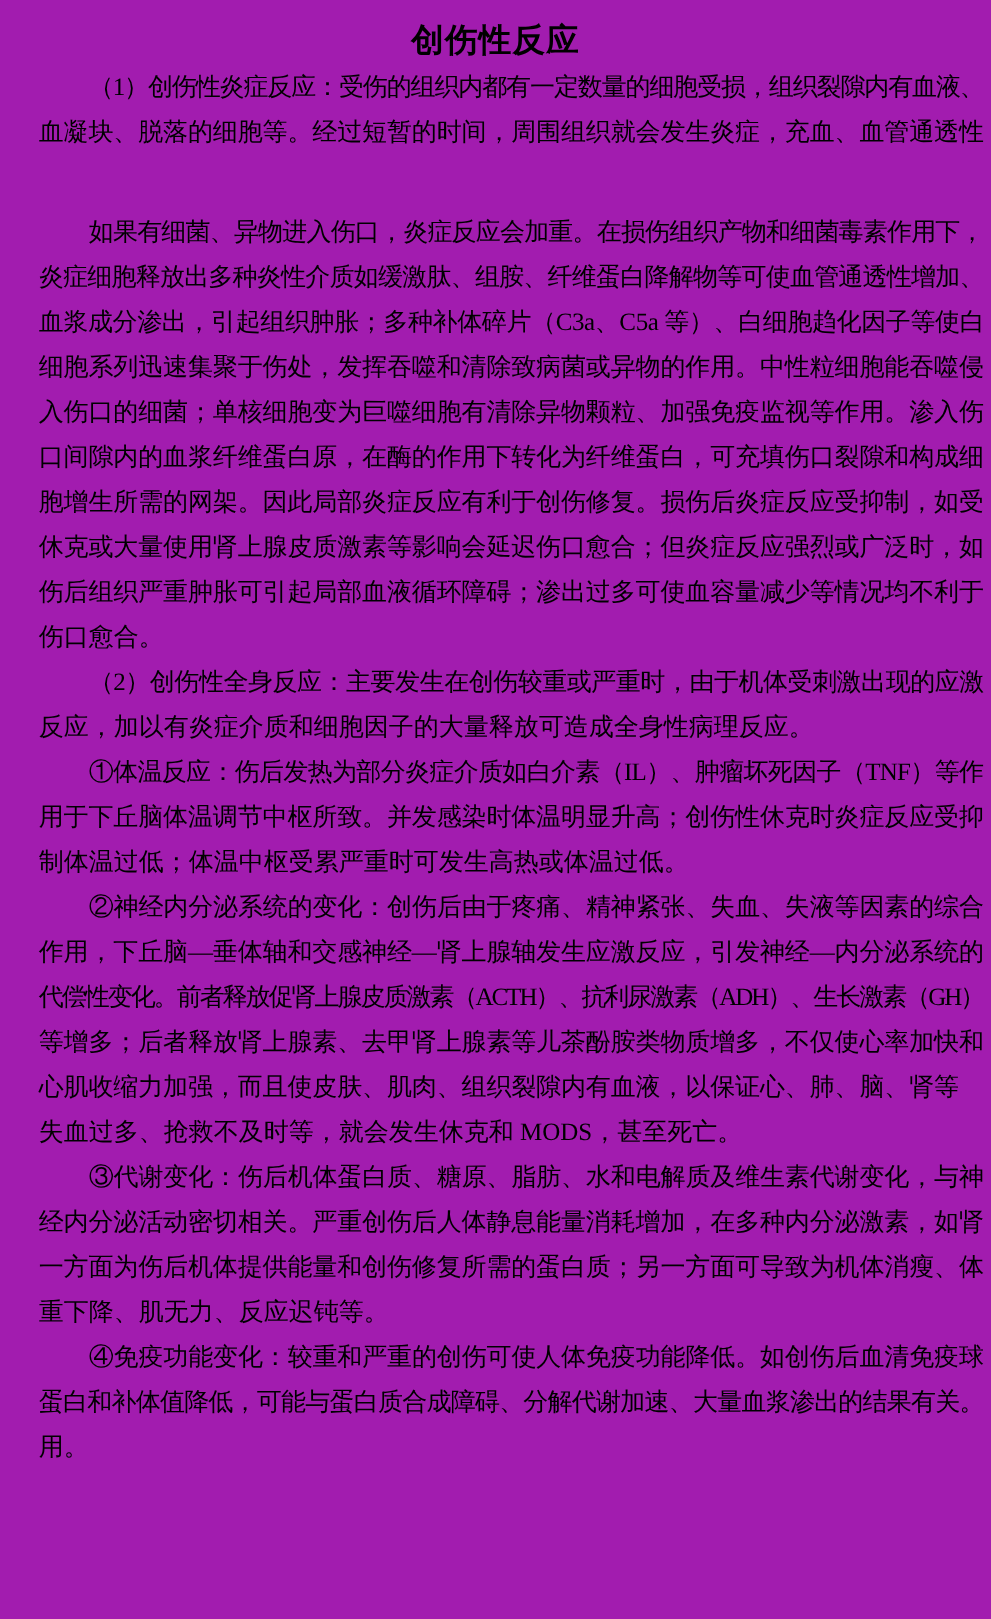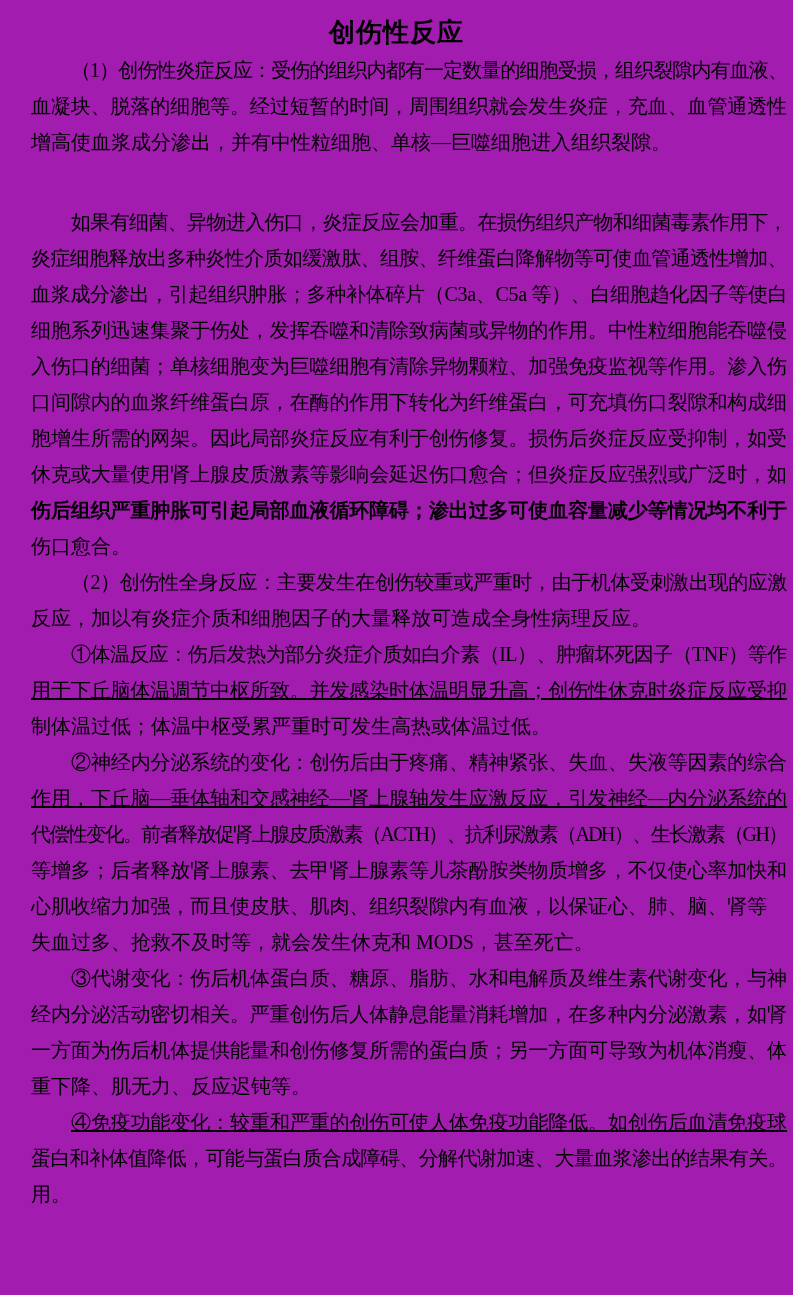--- a/index.html
+++ b/index.html
@@ -46,56 +46,55 @@
 </style>
 </head>
 <body>
 
 <div class="page">
   <h1 class="doc-title">创伤性反应</h1>
   <div class="doc-body">
       <div class="paragraph">
         <div class="line first" style="letter-spacing: -0.894737px;">（1）创伤性炎症反应：受伤的组织内都有一定数量的细胞受损，组织裂隙内有血液、</div>
         <div class="line" style="letter-spacing: -0.105263px;">血凝块、脱落的细胞等。经过短暂的时间，周围组织就会发生炎症，充血、血管通透性</div>
-        <div class="line last">增高使血浆成分渗出，并有中性粒细胞、单核—巨噬细胞进入组织裂隙。</div>
       </div>
       <div class="paragraph">
         <div class="line first" style="letter-spacing: -0.648649px; margin-top: 44px;">如果有细菌、异物进入伤口，炎症反应会加重。在损伤组织产物和细菌毒素作用下，</div>
         <div class="line" style="letter-spacing: -0.615385px;">炎症细胞释放出多种炎性介质如缓激肽、组胺、纤维蛋白降解物等可使血管通透性增加、</div>
         <div class="line" style="letter-spacing: -0.309524px;">血浆成分渗出，引起组织肿胀；多种补体碎片（C3a、C5a 等）、白细胞趋化因子等使白</div>
         <div class="line" style="letter-spacing: -0.105263px;">细胞系列迅速集聚于伤处，发挥吞噬和清除致病菌或异物的作用。中性粒细胞能吞噬侵</div>
         <div class="line" style="letter-spacing: -0.105263px;">入伤口的细菌；单核细胞变为巨噬细胞有清除异物颗粒、加强免疫监视等作用。渗入伤</div>
         <div class="line" style="letter-spacing: -0.105263px;">口间隙内的血浆纤维蛋白原，在酶的作用下转化为纤维蛋白，可充填伤口裂隙和构成细</div>
         <div class="line" style="letter-spacing: -0.105263px;">胞增生所需的网架。因此局部炎症反应有利于创伤修复。损伤后炎症反应受抑制，如受</div>
         <div class="line" style="letter-spacing: -0.105263px;">休克或大量使用肾上腺皮质激素等影响会延迟伤口愈合；但炎症反应强烈或广泛时，如</div>
-        <div class="line" style="letter-spacing: -0.105263px; font-weight: bold;">伤后组织严重肿胀可引起局部血液循环障碍；渗出过多可使血容量减少等情况均不利于</div>
+        <div class="line" style="letter-spacing: -0.105263px;">伤后组织严重肿胀可引起局部血液循环障碍；渗出过多可使血容量减少等情况均不利于</div>
         <div class="line last">伤口愈合。</div>
       </div>
       <div class="paragraph">
         <div class="line first" style="letter-spacing: -0.378378px;">（2）创伤性全身反应：主要发生在创伤较重或严重时，由于机体受刺激出现的应激</div>
         <div class="line last">反应，加以有炎症介质和细胞因子的大量释放可造成全身性病理反应。</div>
       </div>
       <div class="paragraph">
         <div class="line first" style="letter-spacing: -0.538462px;">①体温反应：伤后发热为部分炎症介质如白介素（IL）、肿瘤坏死因子（TNF）等作</div>
-        <div class="line" style="letter-spacing: -0.105263px; text-decoration: underline;">用于下丘脑体温调节中枢所致。并发感染时体温明显升高；创伤性休克时炎症反应受抑</div>
+        <div class="line" style="letter-spacing: -0.105263px;">用于下丘脑体温调节中枢所致。并发感染时体温明显升高；创伤性休克时炎症反应受抑</div>
         <div class="line last">制体温过低；体温中枢受累严重时可发生高热或体温过低。</div>
       </div>
       <div class="paragraph">
         <div class="line first" style="letter-spacing: -0.111111px;">②神经内分泌系统的变化：创伤后由于疼痛、精神紧张、失血、失液等因素的综合</div>
-        <div class="line" style="letter-spacing: -0.105263px; text-decoration: underline;">作用，下丘脑—垂体轴和交感神经—肾上腺轴发生应激反应，引发神经—内分泌系统的</div>
+        <div class="line" style="letter-spacing: -0.105263px;">作用，下丘脑—垂体轴和交感神经—肾上腺轴发生应激反应，引发神经—内分泌系统的</div>
         <div class="line" style="letter-spacing: -1.61364px;">代偿性变化。前者释放促肾上腺皮质激素（ACTH）、抗利尿激素（ADH）、生长激素（GH）</div>
         <div class="line" style="letter-spacing: -0.105263px;">等增多；后者释放肾上腺素、去甲肾上腺素等儿茶酚胺类物质增多，不仅使心率加快和</div>
         <div class="line" style="letter-spacing: -0.105263px;">心肌收缩力加强，而且使皮肤、肌肉、组织裂隙内有血液，以保证心、肺、脑、肾等</div>
         <div class="line last">失血过多、抢救不及时等，就会发生休克和 MODS，甚至死亡。</div>
       </div>
       <div class="paragraph">
         <div class="line first" style="letter-spacing: -0.111111px;">③代谢变化：伤后机体蛋白质、糖原、脂肪、水和电解质及维生素代谢变化，与神</div>
         <div class="line" style="letter-spacing: -0.105263px;">经内分泌活动密切相关。严重创伤后人体静息能量消耗增加，在多种内分泌激素，如肾</div>
         <div class="line" style="letter-spacing: -0.105263px;">一方面为伤后机体提供能量和创伤修复所需的蛋白质；另一方面可导致为机体消瘦、体</div>
         <div class="line last">重下降、肌无力、反应迟钝等。</div>
       </div>
       <div class="paragraph">
-        <div class="line first" style="letter-spacing: -0.111111px; text-decoration: underline;">④免疫功能变化：较重和严重的创伤可使人体免疫功能降低。如创伤后血清免疫球</div>
+        <div class="line first" style="letter-spacing: -0.111111px;">④免疫功能变化：较重和严重的创伤可使人体免疫功能降低。如创伤后血清免疫球</div>
         <div class="line" style="letter-spacing: -0.615385px;">蛋白和补体值降低，可能与蛋白质合成障碍、分解代谢加速、大量血浆渗出的结果有关。</div>
         <div class="line last">用。</div>
       </div>
     </div>
 </div>
 
 </body></html>

